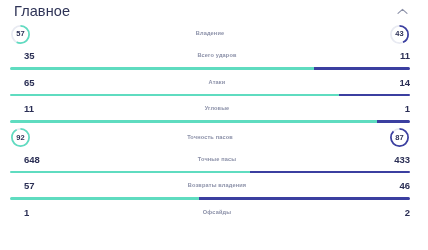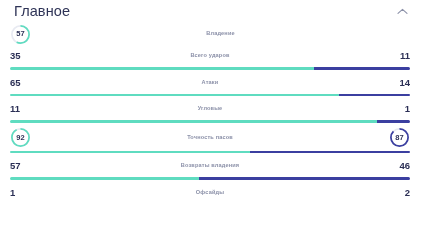--- a/index.html
+++ b/index.html
@@ -69,21 +69,21 @@
   }
   .row.circles .row-line { height: 24px; }
 
   .side-val {
     font-size: 9.5px;
     color: #2b2f55;
     line-height: 1;
     min-width: 34px;
     white-space: nowrap;
   }
-  .side-val.left  { text-align: left; }
+  .side-val.left  { text-align: left; margin-left: 14px; }
   .side-val.right { text-align: right; }
 
   .row-label {
     flex: 1 1 auto;
     text-align: center;
     font-size: 5.6px;
     color: #8b90a8;
     letter-spacing: .15px;
     white-space: nowrap;
     line-height: 1;
@@ -157,20 +157,27 @@
 
       <div class="badge">
         <svg viewBox="0 0 21 21" width="21" height="21">
           <circle cx="10.5" cy="10.5" r="8.6" fill="none" stroke="#e8eaf2" stroke-width="1.7"></circle>
           <circle cx="10.5" cy="10.5" r="8.6" fill="none" stroke="#5fdcc0" stroke-width="1.7" stroke-dasharray="30.800174375794327 23.235219265950114" stroke-linecap="butt"></circle>
         </svg>
         <span class="badge-num">57</span>
       </div>
         <span class="row-label">Владение</span>
 
+      <div class="badge">
+        <svg viewBox="0 0 21 21" width="21" height="21">
+          <circle cx="10.5" cy="10.5" r="8.6" fill="none" stroke="#e8eaf2" stroke-width="1.7"></circle>
+          <circle cx="10.5" cy="10.5" r="8.6" fill="none" stroke="#3b3fa0" stroke-width="1.7" stroke-dasharray="23.23521926595011 30.80017437579433" stroke-linecap="butt"></circle>
+        </svg>
+        <span class="badge-num">43</span>
+      </div>
       </div>
       <div class="bar">
         <span class="seg-left" style="width:57%"></span>
         <span class="seg-right" style="width:43%"></span>
       </div>
       </div>
       <div class="row">
       <div class="row-line">
         <span class="side-val left">35</span>
         <span class="row-label">Всего ударов</span>
@@ -222,20 +229,25 @@
         </svg>
         <span class="badge-num">87</span>
       </div>
       </div>
       <div class="bar">
         <span class="seg-left" style="width:51.4%"></span>
         <span class="seg-right" style="width:48.6%"></span>
       </div>
       </div>
       <div class="row">
+      <div class="row-line">
+        <span class="side-val left">648</span>
+        <span class="row-label">Точные пасы</span>
+        <span class="side-val right">433</span>
+      </div>
       <div class="bar">
         <span class="seg-left" style="width:59.9%"></span>
         <span class="seg-right" style="width:40.1%"></span>
       </div>
       </div>
       <div class="row">
       <div class="row-line">
         <span class="side-val left">57</span>
         <span class="row-label">Возвраты владения</span>
         <span class="side-val right">46</span>

